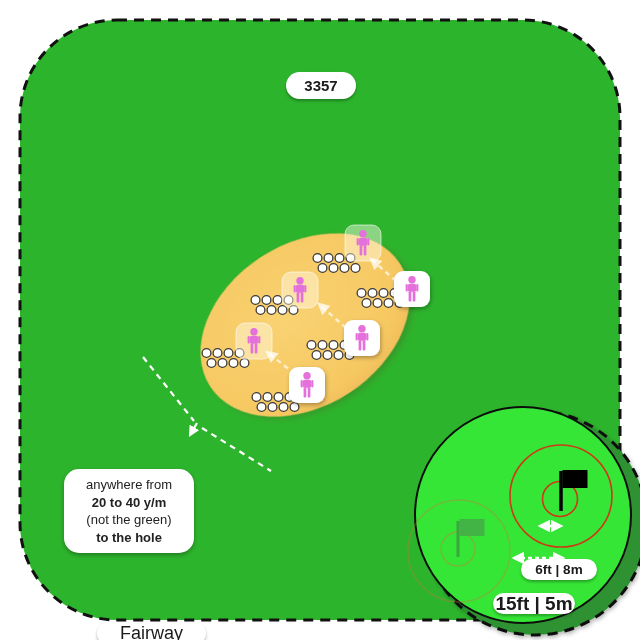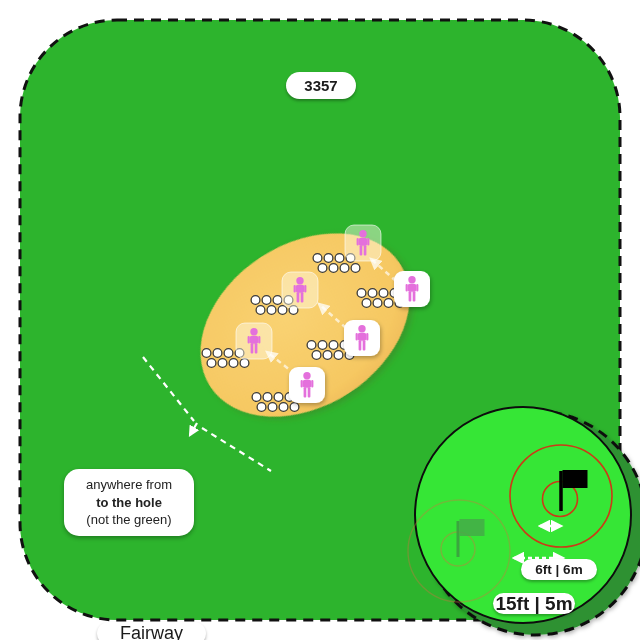--- a/index.html
+++ b/index.html
@@ -224,25 +224,26 @@
   <div class="pill pill-hole">
     <span>3357</span>
   </div>
 
   <div class="pill pill-fairway">
     <span>Fairway</span>
   </div>
 
   <div class="note-box">
     <span class="note-line">anywhere from</span>
+    <span class="note-line bold">20 to 40 y/m</span>
+    <span class="note-line">(not the green)</span>
     <span class="note-line bold">to the hole</span>
-    <span class="note-line">(not the green)</span>
   </div>
 
   <div class="pill pill-dist-small">
-    <span>6ft | 6m</span>
+    <span>6ft | 8m</span>
   </div>
 
   <div class="pill pill-dist-large">
     <span>15ft | 5m</span>
   </div>
 
 </div>
 
 </body></html>

